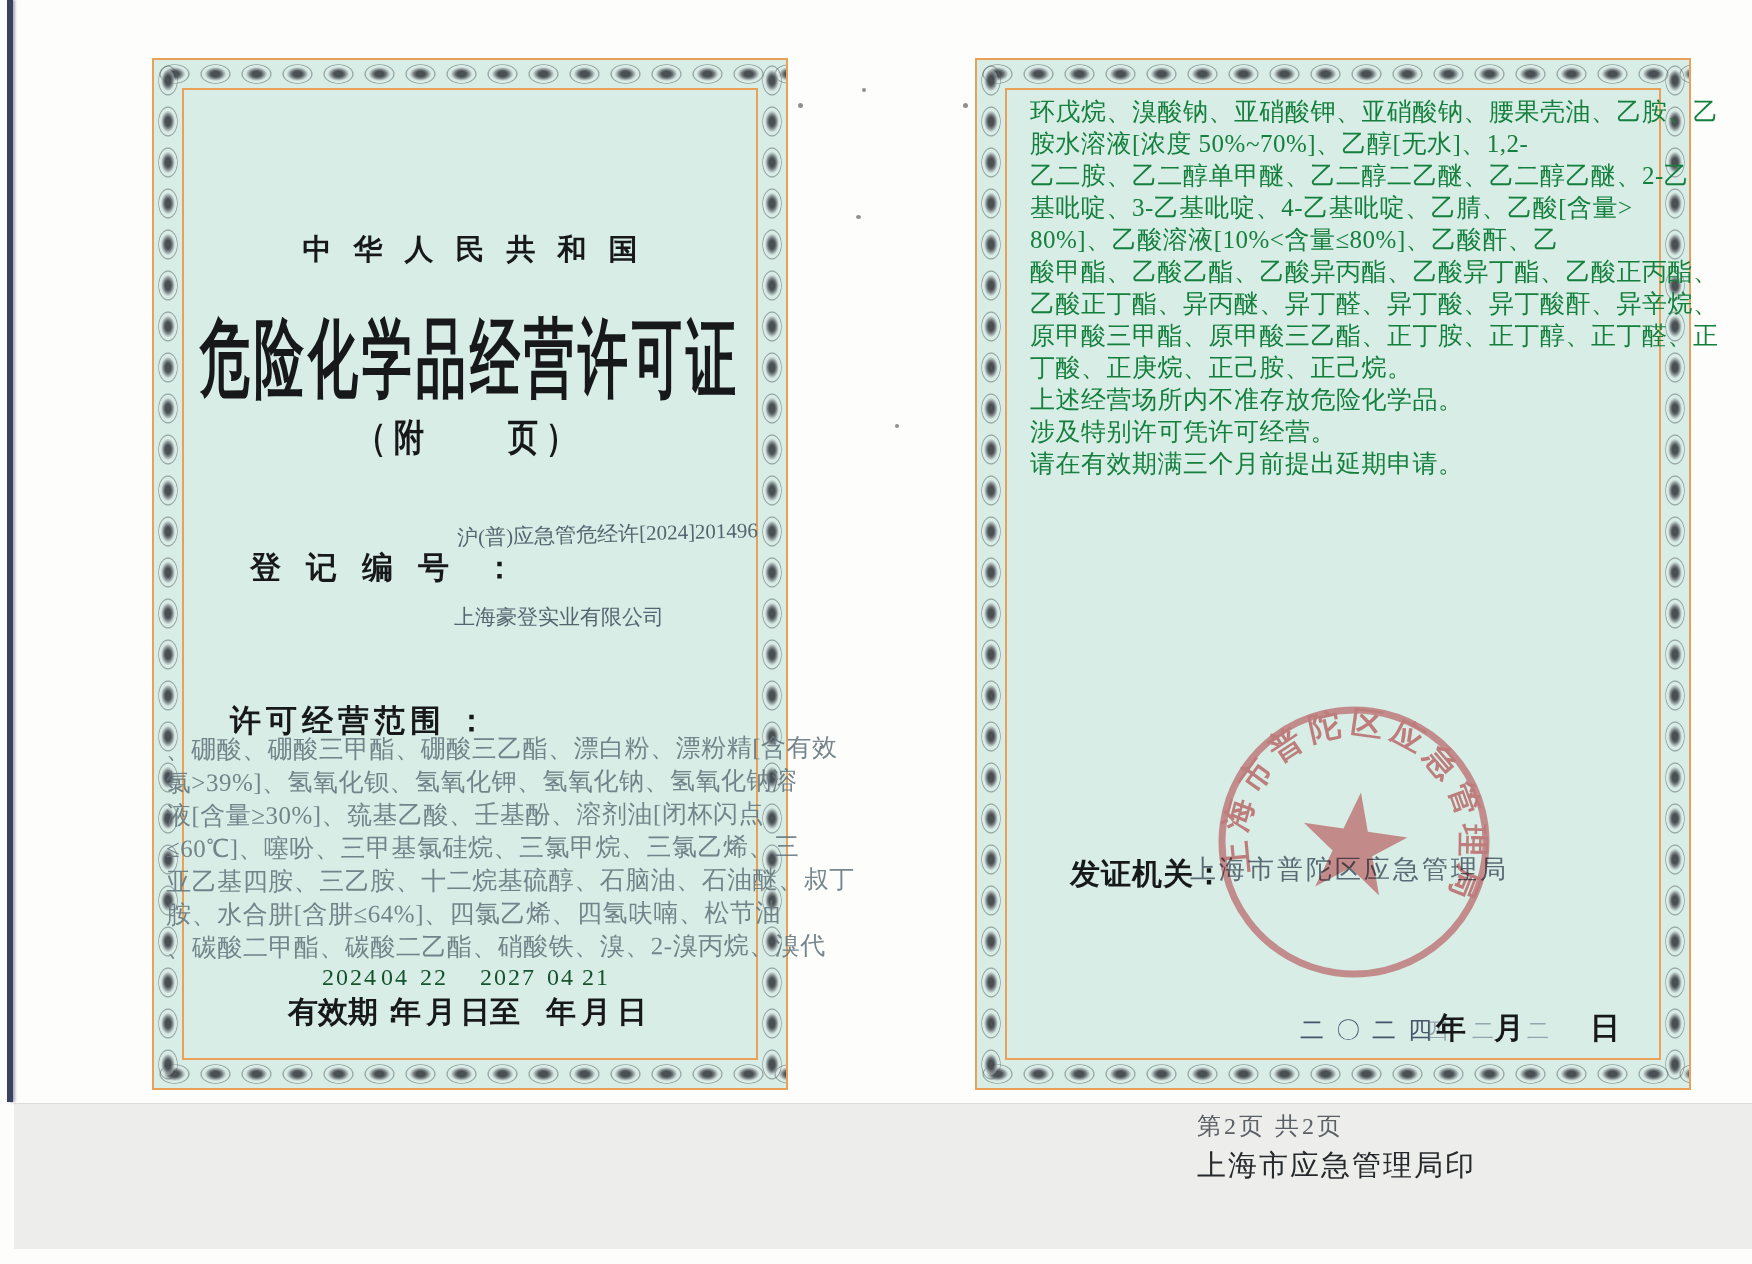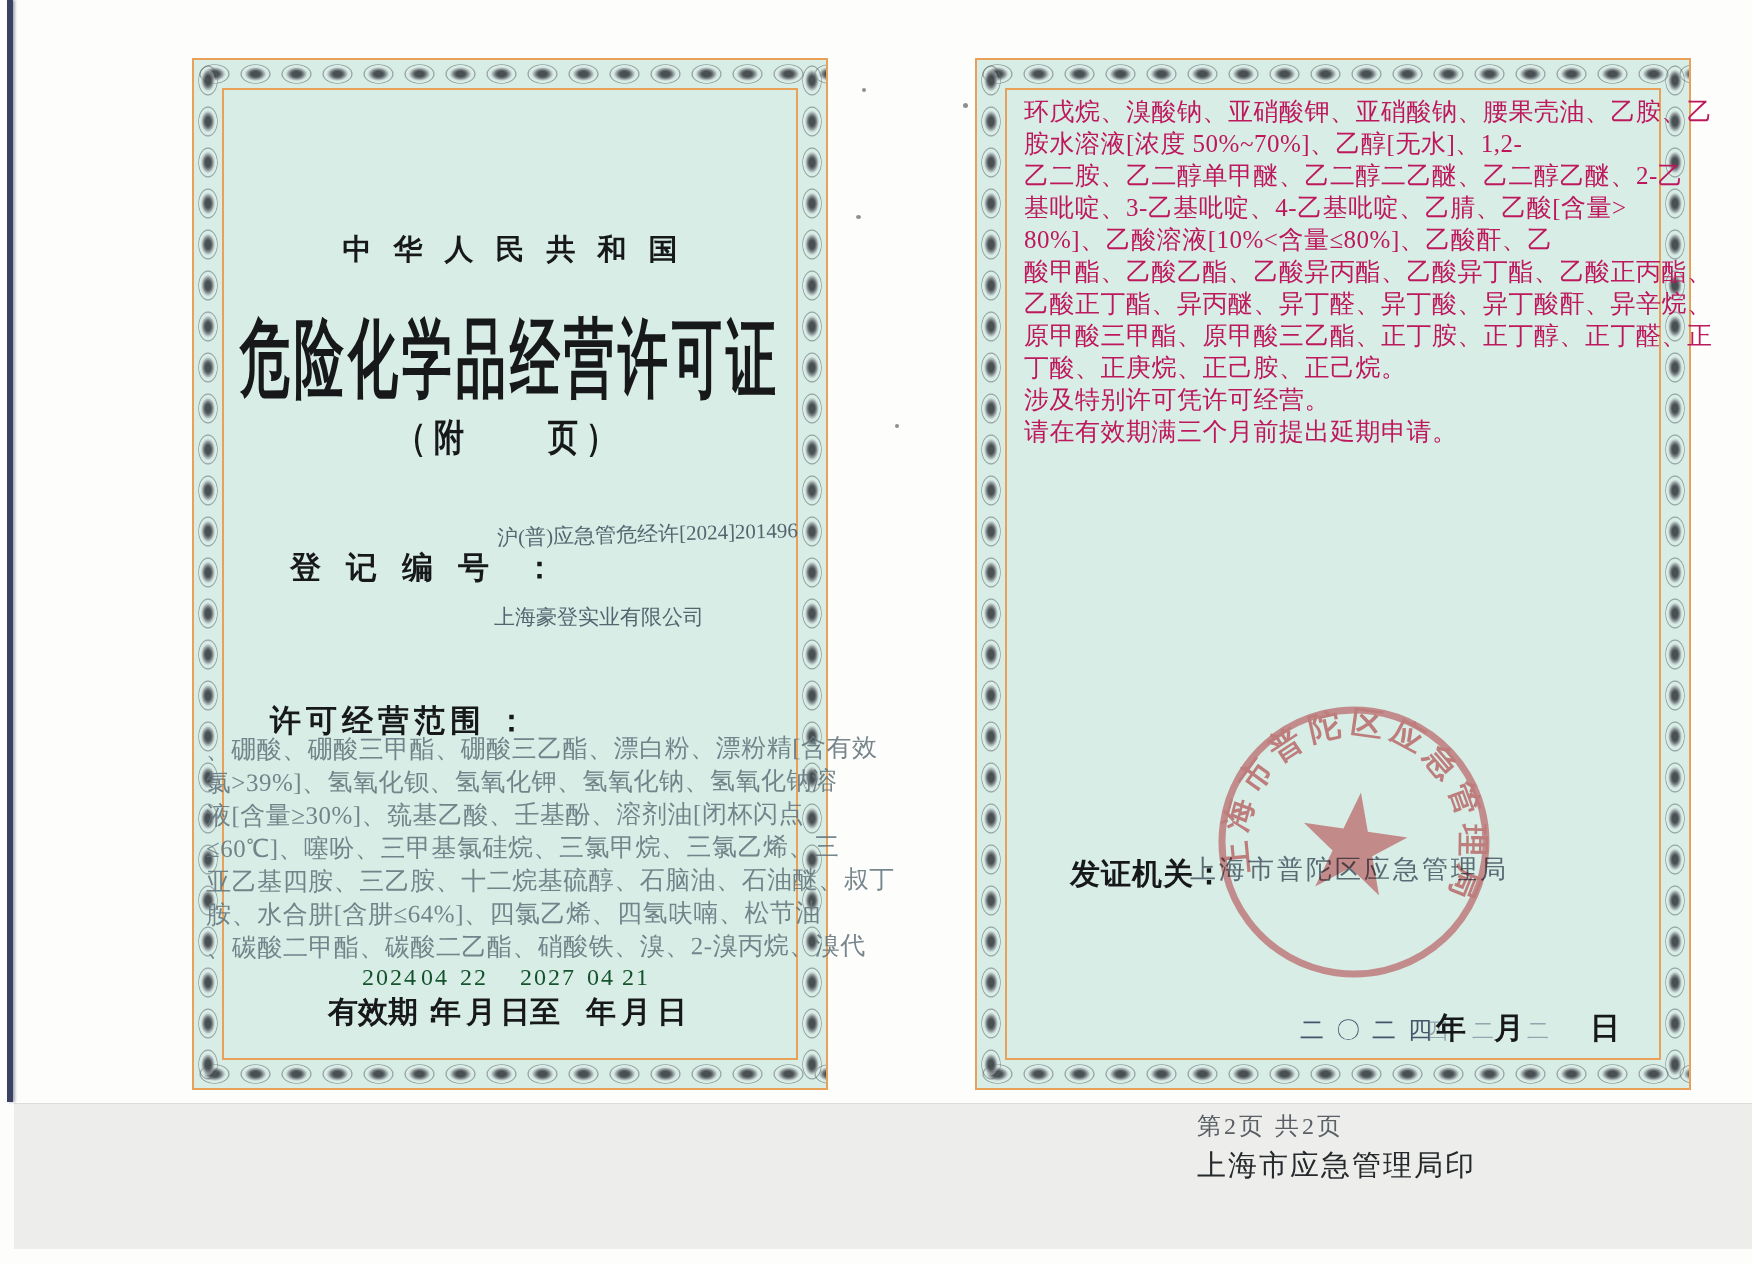--- a/index.html
+++ b/index.html
@@ -6,21 +6,21 @@
     font-family:"Liberation Sans", sans-serif;}
   .scan{position:absolute;left:0;top:0;width:1752px;height:1264px;background:#fdfdfc;}
   .edge-strip{position:absolute;left:7px;top:0;width:6px;height:1102px;background:#3a4161;
     box-shadow:2px 0 3px rgba(58,65,97,.45);}
   .bottom-band{position:absolute;left:14px;top:1103px;width:1738px;height:145px;background:#ededeb;
     border-top:1px solid #dcdcda;}
   .speck{position:absolute;background:#555;border-radius:50%;opacity:.65;}
 
   
   .page{position:absolute;top:58px;height:1032px;background:#d8ede6;border:2px solid #e9a159;box-sizing:border-box;}
-  .page-left{left:152px;width:636px;margin-left:40px;}
+  .page-left{left:152px;width:636px;}
   .page-right{left:975px;width:716px;}
 
   .band{position:absolute;
     background-image:
       radial-gradient(14px 9px at 50% 50%, rgba(60,66,70,.92) 0 30%, rgba(104,111,115,.88) 48%, rgba(148,155,158,.7) 62%, rgba(193,199,201,.4) 74%, rgba(216,237,230,0) 80%),
       radial-gradient(17px 11px at 50% 50%, rgba(216,237,230,0) 0 78%, rgba(88,94,98,.55) 84%, rgba(216,237,230,0) 92%);
     background-size:41px 26px;background-repeat:repeat-x;}
   .band-top{left:0;right:0;top:1px;height:26px;}
   .band-bottom{left:0;right:0;bottom:1px;height:26px;}
   .band-left,.band-right{top:0;bottom:0;width:26px;
@@ -46,22 +46,22 @@
   .field-label{position:absolute;font-size:31px;}
   .field-colon{letter-spacing:0;margin-left:10px;}
   .reg-label{left:96px;top:487px;letter-spacing:25px;}
   .company-label{left:76px;top:565px;letter-spacing:5px;}
   .scope-label{left:76px;top:640px;letter-spacing:5px;}
   .reg-value{position:absolute;left:303px;top:460px;font-size:21px;white-space:nowrap;transform:rotate(-1.4deg);}
   .company-value{position:absolute;left:300px;top:543px;font-size:21px;white-space:nowrap;}
 
   .scope-block-left{position:absolute;left:12px;top:672px;width:600px;font-size:25px;line-height:33px;
     letter-spacing:.5px;transform:rotate(-.2deg);}
-  .scope-block-right{position:absolute;left:47px;top:36px;width:618px;font-size:25px;line-height:32px;
-    letter-spacing:.5px;color:#be185d;}
+  .scope-block-right{position:absolute;left:53px;top:36px;width:618px;font-size:25px;line-height:32px;
+    letter-spacing:.5px;color:#15803d;}
   .scope-line{white-space:nowrap;}
 
   .num{position:absolute;top:904px;font-size:24px;letter-spacing:2px;color:#14532d;}
   .unit{position:absolute;top:932px;font-size:30px;}
 
   .issuer-label{position:absolute;left:93px;top:794px;font-size:30px;letter-spacing:1px;}
   .issuer-value{position:absolute;left:213px;top:792px;font-size:26px;letter-spacing:3px;color:#5a6a74;white-space:nowrap;}
 
   .stamp{position:absolute;left:227px;top:632px;width:300px;height:300px;transform:rotate(8deg);
     opacity:.8;mix-blend-mode:multiply;}
@@ -152,20 +152,21 @@
     <div class="scope-block-right typewriter">
       <div class="scope-line">环戊烷、溴酸钠、亚硝酸钾、亚硝酸钠、腰果壳油、乙胺、乙</div>
       <div class="scope-line">胺水溶液[浓度 50%~70%]、乙醇[无水]、1,2-</div>
       <div class="scope-line">乙二胺、乙二醇单甲醚、乙二醇二乙醚、乙二醇乙醚、2-乙</div>
       <div class="scope-line">基吡啶、3-乙基吡啶、4-乙基吡啶、乙腈、乙酸[含量&gt;</div>
       <div class="scope-line">80%]、乙酸溶液[10%&lt;含量≤80%]、乙酸酐、乙</div>
       <div class="scope-line">酸甲酯、乙酸乙酯、乙酸异丙酯、乙酸异丁酯、乙酸正丙酯、</div>
       <div class="scope-line">乙酸正丁酯、异丙醚、异丁醛、异丁酸、异丁酸酐、异辛烷、</div>
       <div class="scope-line">原甲酸三甲酯、原甲酸三乙酯、正丁胺、正丁醇、正丁醛、正</div>
       <div class="scope-line">丁酸、正庚烷、正己胺、正己烷。</div>
+      <div class="scope-line">上述经营场所内不准存放危险化学品。</div>
       <div class="scope-line">涉及特别许可凭许可经营。</div>
       <div class="scope-line">请在有效期满三个月前提出延期申请。</div>
     </div>
 
     <div class="issuer-label printed">发证机关：</div>
     <div class="issuer-value typewriter">上海市普陀区应急管理局</div>
 
     <svg class="stamp" viewBox="0 0 300 300">
       <circle cx="150" cy="150" r="132" fill="none" stroke="#dd6f74" stroke-width="7" opacity=".9"></circle>
       <polygon points="150,100 162.3,138 202.3,138 170,161.5 182.3,199.5 150,176 117.7,199.5 130,161.5 97.7,138 137.7,138" fill="#dd6f74" opacity=".92"></polygon>

